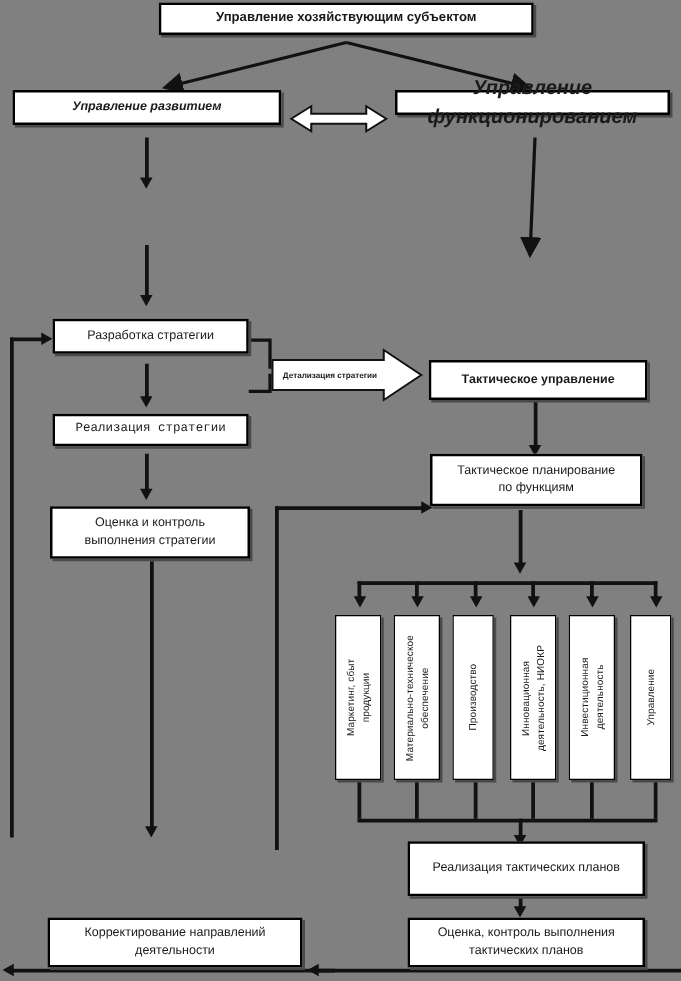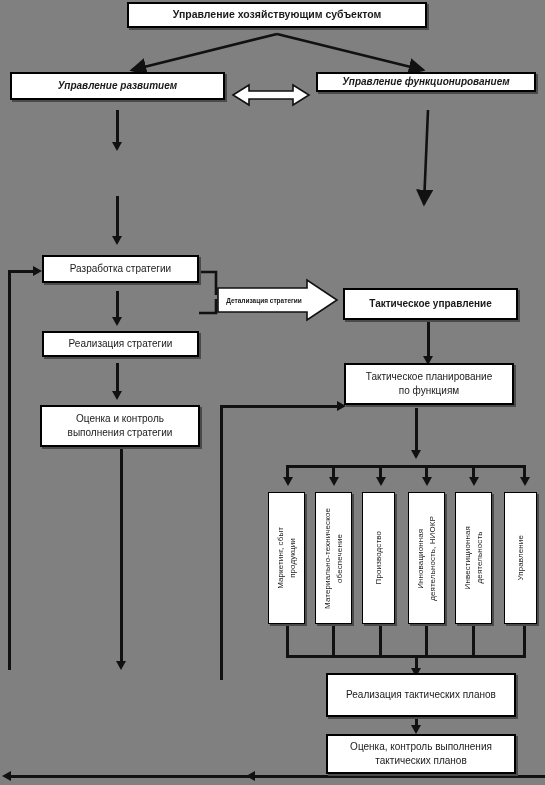--- a/index.html
+++ b/index.html
@@ -108,53 +108,57 @@
     </g>
 
     <g>
       <path d="M218,288 L307,288 L307,280 L337,300 L307,320 L307,312 L218,312 z" fill="#ffffff" stroke="#111" stroke-width="1.6" stroke-linejoin="miter"></path>
     </g>
   </svg>
 
   <div class="box thick b-italic" style="left:10px;top:72px;width:215px;height:28px;font-size:10px;">
     <span class="txt">Управление развитием</span>
   </div>
-  <div class="box thick b-italic" style="left:316px;top:72px;width:220px;height:20px;font-size:10px;">
+  <div class="box thick b-italic" style="left:316px;top:72px;width:220px;height:20px;font-size:16px;">
     <span class="txt">Управление функционированием</span>
   </div>
 
   <div class="ln v" style="left:116px;top:110px;height:34px;"></div>
   <div class="arrowhead ah-down" style="left:112px;top:142px;"></div>
 
 
   <div class="ln v" style="left:116px;top:196px;height:42px;"></div>
   <div class="arrowhead ah-down" style="left:112px;top:236px;"></div>
 
   <div class="box thick" style="left:42px;top:255px;width:157px;height:28px;font-size:10px;">
     <span class="txt">Разработка стратегии</span>
   </div>
 
   <div class="ln v" style="left:116px;top:291px;height:28px;"></div>
   <div class="arrowhead ah-down" style="left:112px;top:317px;"></div>
 
-  <div class="box thick" style="left:42px;top:331px;width:157px;height:26px;font-size:10px;">
+  <div class="box thick" style="left:42px;top:331px;width:157px;height:26px;font-size:10px;font-family:Liberation Mono, monospace;">
     <span class="txt">Реализация стратегии</span>
   </div>
 
   <div class="ln v" style="left:116px;top:363px;height:30px;"></div>
   <div class="arrowhead ah-down" style="left:112px;top:391px;"></div>
 
   <div class="box thick" style="left:40px;top:405px;width:160px;height:42px;font-size:10px;">
     <span class="txt" style="white-space:pre-line;">Оценка и контроль
 выполнения  стратегии</span>
   </div>
 
   <div class="ln v" style="left:120px;top:449px;height:215px;"></div>
   <div class="arrowhead ah-down" style="left:116px;top:661px;"></div>
 
+  <div class="box thick" style="left:38px;top:734px;width:204px;height:40px;font-size:10px;">
+    <span class="txt" style="white-space:pre-line;">Корректирование направлений
+деятельности</span>
+  </div>
 
   <div class="ln h" style="left:8px;top:775px;width:260px;"></div>
   <div class="arrowhead ah-left" style="left:2px;top:771px;"></div>
   <div class="ln v" style="left:8px;top:270px;height:400px;"></div>
   <div class="ln h" style="left:8px;top:270px;width:28px;"></div>
   <div class="arrowhead ah-right" style="left:33px;top:266px;"></div>
 
   <div class="ln h" style="left:252px;top:775px;width:293px;"></div>
   <div class="arrowhead ah-left" style="left:246px;top:771px;"></div>
 

